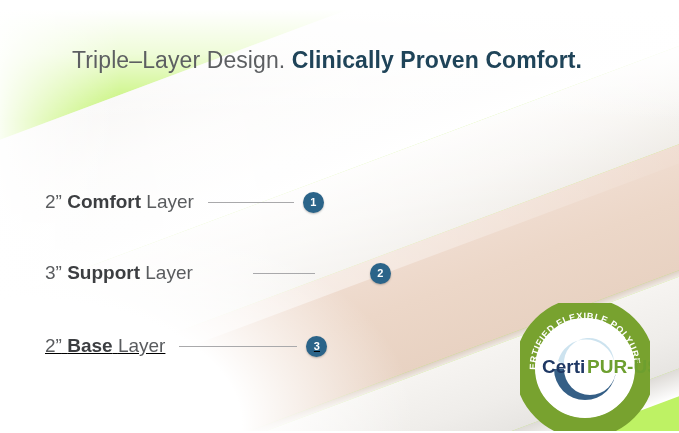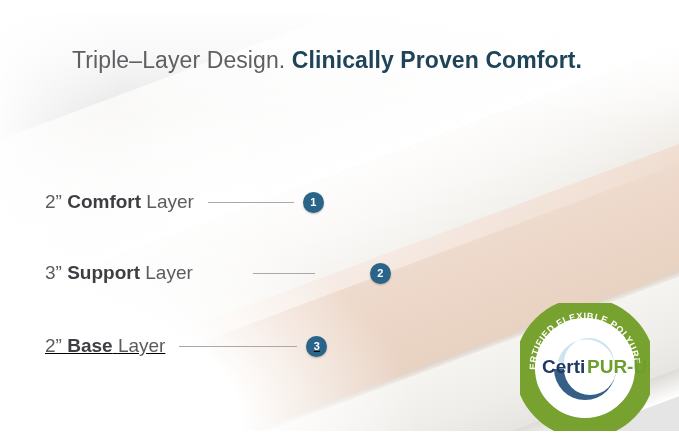--- a/index.html
+++ b/index.html
@@ -5,21 +5,21 @@
   html,body{margin:0;padding:0;}
   body{
     width:679px;height:433px;
     font-family:"Liberation Sans",sans-serif;
     background:#ffffff;
     overflow:hidden;
   }
   #stage{
     position:relative;
     width:679px;height:431px;
-    background:#e5e5e5;
+    background:#bef264;
     overflow:hidden;
   }
 
   
   .mattress{
     position:absolute;
     left:-340px; top:-250px;
     width:1500px; height:900px;
     transform:rotate(-20.5deg);
     transform-origin:50% 50%;

